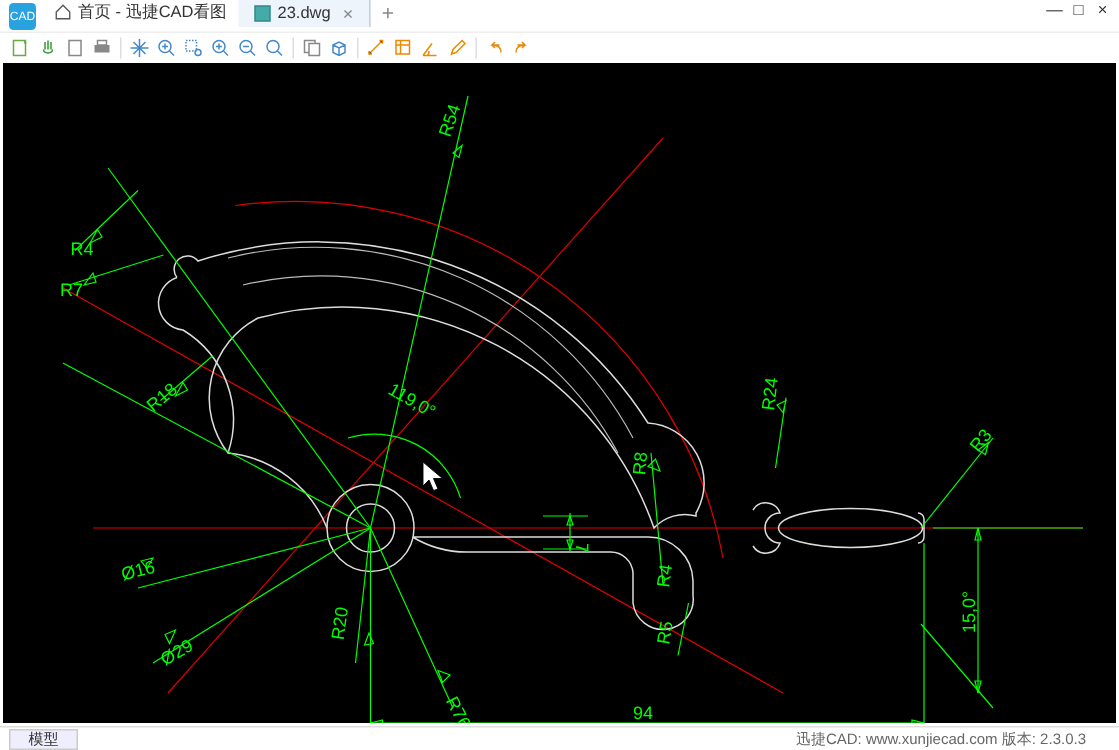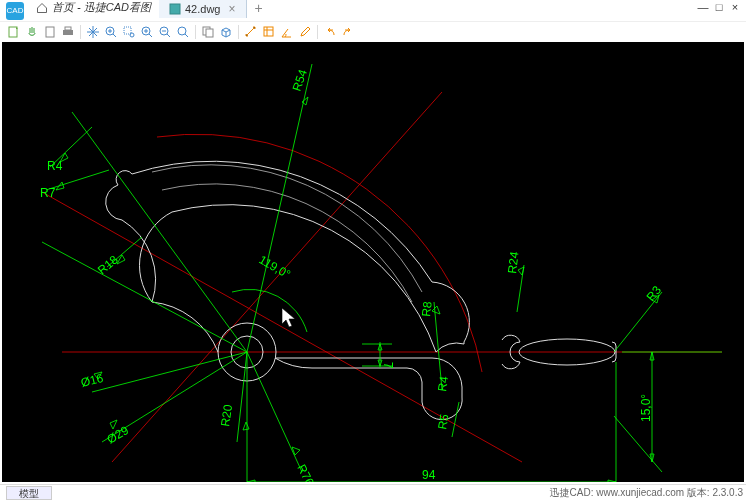--- a/index.html
+++ b/index.html
@@ -1,32 +1,32 @@
 <!DOCTYPE html>
 <html><head>
 <meta charset="utf-8">
 <style>
   * { box-sizing: border-box; margin: 0; padding: 0; font-family: "Microsoft YaHei", Arial, sans-serif; }
   body { width: 746px; height: 500px; background: #fff; overflow: hidden; position: relative; }
-  .home-tab { display: flex; align-items: center; gap: 4px; padding: 0 8px; font-size: 11px; color: #333; font-style: italic; }
+  .home-tab { display: flex; align-items: center; gap: 4px; padding: 0 8px; font-size: 11px; color: #333; }
   .home-icon { width: 12px; height: 12px; }
   .file-tab { background: #eef4fb; border-right: 1px solid #c0d0e0; padding: 2px 10px; font-size: 11px; color: #333; display: flex; align-items: center; gap: 4px; }
   .file-tab .close { font-size: 12px; color: #888; margin-left: 4px; cursor: pointer; }
   .plus-tab { padding: 0 8px; font-size: 14px; color: #888; }
   .win-controls { margin-left: auto; display: flex; gap: 2px; padding-right: 4px; }
   .win-btn { width: 14px; height: 14px; font-size: 11px; line-height: 14px; text-align: center; color: #333; }
   .app-icon { width: 18px; height: 18px; background: #29a3e0; border-radius: 3px; margin: 2px 4px; display: inline-block; color:#fff; font-size:8px; line-height:18px; text-align:center; }
   .toprow { display:flex; align-items:flex-start; border-bottom:1px solid #eee; padding-left:2px; height:22px; }
   .toolbar { height: 20px; display: flex; align-items: center; gap: 2px; padding: 2px 6px; }
   .tool { width: 16px; height: 16px; display: flex; align-items: center; justify-content: center; }
   .sep { width: 1px; height: 14px; background: #ddd; margin: 0 2px; }
   .canvas-wrap { position: absolute; top: 42px; left: 2px; right: 2px; bottom: 18px; background: #000; }
   .statusbar { position: absolute; bottom: 0; left:0; right:0; height: 16px; background: #fff; border-top:1px solid #ddd; display:flex; align-items:center; font-size: 10px; color:#333;margin-top:28px; }
   .model-tab { background:#eef; border:1px solid #ccc; padding:0 12px; margin-left:6px; height:14px; line-height:13px; }
-  .status-right { margin-left:auto; padding-right:3px; color:#666; }
+  .status-right { margin-left:auto; padding-right:22px; color:#666; }
   .dim-label { fill:#00ff00; font-size:12px; font-family: Arial; }
   .dim-white { stroke:#bbb; fill:none; stroke-width:0.8; }
   .geom { stroke:#ddd; fill:none; stroke-width:1; }
   .dim-green { stroke:#00ff00; fill:none; stroke-width:0.8; }
   .dim-red { stroke:#d00; fill:none; stroke-width:0.8; }
 </style>
 </head>
 <body>
 
 <div class="toprow">
@@ -34,21 +34,21 @@
   <div class="home-tab">
     <svg class="home-icon" viewBox="0 0 16 16">
         <path d="M2 8 L8 2 L14 8 L14 14 L2 14 Z" fill="none" stroke="#555" stroke-width="1.2"></path>
       </svg>
     <span>首页 - 迅捷CAD看图</span>
   </div>
   <div class="file-tab">
     <svg width="12" height="12">
         <rect x="1" y="1" width="10" height="10" fill="#4aa" stroke="#388"></rect>
       </svg>
-    <span>42.dwg</span>
+    <span>23.dwg</span>
     <span class="close">×</span>
   </div>
   <div class="plus-tab">+</div>
   <div class="win-controls">
     <div class="win-btn">—</div>
     <div class="win-btn">□</div>
     <div class="win-btn">×</div>
   </div>
 </div>
 

